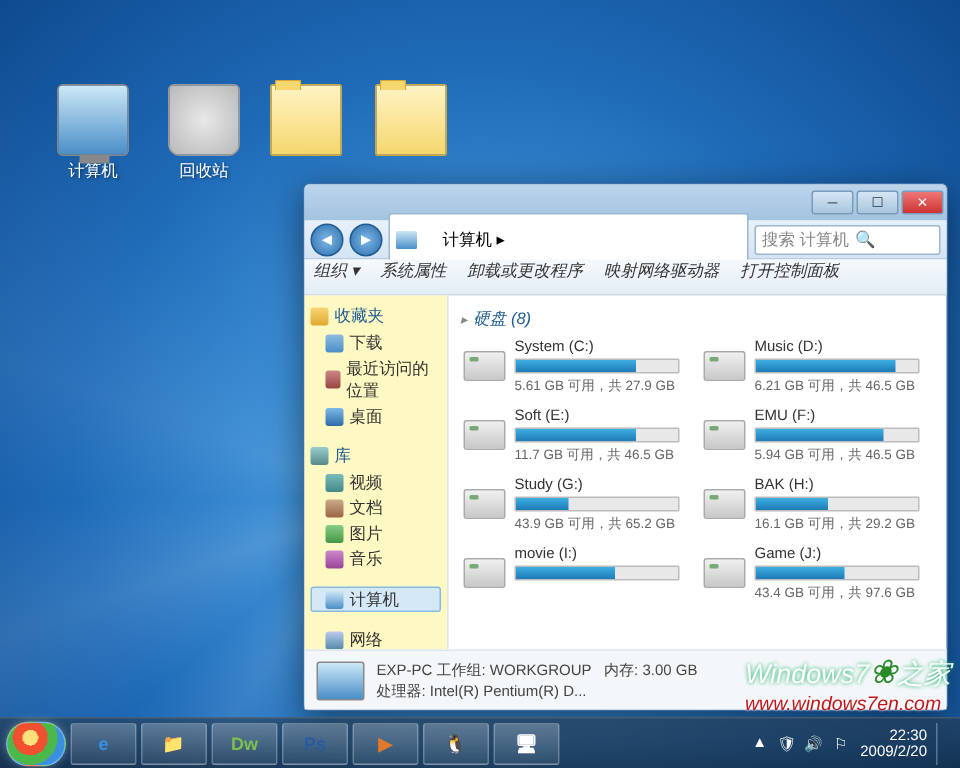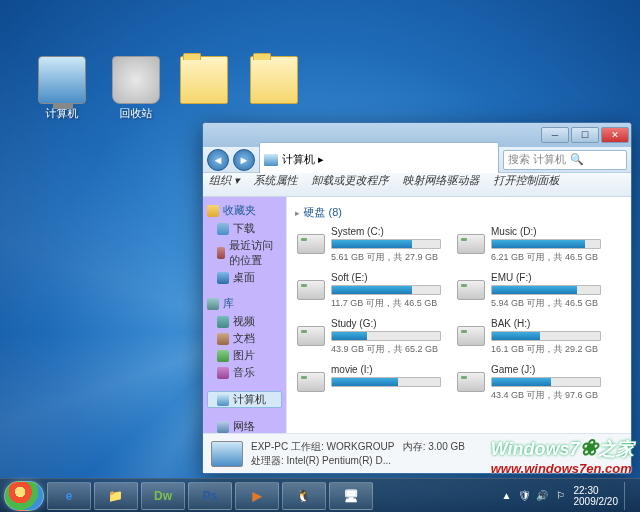--- a/index.html
+++ b/index.html
@@ -11,64 +11,64 @@
 .computer-ico::after{content:"";position:absolute;bottom:-6px;left:14px;width:20px;height:6px;background:#888;border-radius:1px;}
 .bin-ico{background:radial-gradient(#e8e8e8,#b8b8b8);border-radius:4px 4px 8px 8px;border:1px solid #999;}
 .folder-ico{background:linear-gradient(#fff3c4,#f5d76e);border-radius:2px;border:1px solid #d4a93a;position:relative;}
 .folder-ico::before{content:"";position:absolute;top:-4px;left:2px;width:16px;height:6px;background:#f5d76e;border:1px solid #d4a93a;border-bottom:none;border-radius:2px 2px 0 0;}
 .window{position:absolute;left:202px;top:122px;width:430px;height:352px;background:#fff;border:1px solid #3c6fa8;border-radius:4px;box-shadow:0 6px 24px rgba(0,0,0,0.5);display:flex;flex-direction:column;}
 .titlebar{height:24px;background:linear-gradient(#bcd5ec,#a3c3e0);border-radius:3px 3px 0 0;display:flex;justify-content:flex-end;align-items:center;padding:0 2px;gap:2px;}
 .tb-btn{width:28px;height:16px;background:linear-gradient(#d4e6f5,#a8c5dd);border:1px solid #7a9cb8;border-radius:2px;display:flex;align-items:center;justify-content:center;font-size:9px;color:#334;}
 .tb-btn.close{background:linear-gradient(#e77,#c33);color:#fff;}
 .addrbar{height:26px;background:linear-gradient(#e8f1f9,#d5e4f2);display:flex;align-items:center;padding:2px 4px;gap:4px;border-bottom:1px solid #b8cde0;}
 .nav-btn{width:22px;height:22px;border-radius:11px;background:radial-gradient(#7db9e8,#2d6ca8);border:1px solid #1e5a94;display:flex;align-items:center;justify-content:center;color:#fff;font-size:11px;}
-.addr-field{flex:1;height:36px;background:#fff;border:1px solid #9bb8d0;border-radius:2px;display:flex;align-items:center;padding:0 4px;font-size:11px;gap:4px;}
+.addr-field{flex:1;height:36px;background:#fff;border:1px solid #9bb8d0;border-radius:2px;display:flex;align-items:center;padding:0 4px;font-size:11px;gap:17px;}
 .addr-field .mini-ico{width:14px;height:12px;background:linear-gradient(#cde8f7,#4a8ec7);border-radius:1px;}
 .search-field{width:124px;height:20px;background:#fff;border:1px solid #9bb8d0;border-radius:2px;display:flex;align-items:center;padding:0 4px;font-size:11px;color:#888;gap:4px;}
 .menubar{height:24px;background:linear-gradient(#f5f9fc,#e4edf5);border-bottom:1px solid #cdd9e4;display:flex;align-items:flex-start;padding:0 6px;gap:14px;font-size:11px;color:#333;font-style:italic;}
 .menubar span{cursor:default;}
 .body{flex:1;display:flex;min-height:0;}
-.sidebar{width:84px;background:#c4b5fd;border-right:1px solid #dde6ee;padding:6px 4px;font-size:11px;color:#333;overflow:hidden;}
+.sidebar{width:96px;background:#fef9c3;border-right:1px solid #dde6ee;padding:6px 4px;font-size:11px;color:#333;overflow:hidden;}
 .sb-group{margin-bottom:10px;}
 .sb-head{display:flex;align-items:center;gap:4px;font-size:11px;color:#1e5a94;margin-bottom:2px;}
 .sb-item{display:flex;align-items:center;gap:4px;padding:1px 0 1px 10px;}
 .sb-item.sel{background:#d5e8f7;border:1px solid #8ab9e0;border-radius:2px;padding:0 0 0 9px;}
 .sbi{width:12px;height:12px;border-radius:2px;}
 .sbi.fav{background:linear-gradient(#f7d774,#e0a832);}
 .sbi.dl{background:linear-gradient(#8fbce0,#4a8ec7);}
 .sbi.desk{background:linear-gradient(#7db9e8,#2d6ca8);}
 .sbi.rec{background:linear-gradient(#c88,#944);}
 .sbi.lib{background:linear-gradient(#9cc,#588);}
 .sbi.vid{background:linear-gradient(#7bb,#488);}
 .sbi.pic{background:linear-gradient(#8c8,#494);}
 .sbi.doc{background:linear-gradient(#ca8,#964);}
 .sbi.mus{background:linear-gradient(#c8c,#949);}
 .sbi.comp{background:linear-gradient(#cde8f7,#4a8ec7);}
 .sbi.net{background:linear-gradient(#bce,#58a);}
 .content{flex:1;padding:6px 8px;overflow:auto;}
-.sect-head{font-size:11px;color:#1e5a94;padding:2px 0 4px;display:flex;align-items:center;gap:4px;}
+.sect-head{font-size:11px;color:#1e5a94;padding:2px 0 4px;display:flex;align-items:center;gap:4px;font-style:italic;}
 .sect-head::before{content:"▸";font-size:9px;color:#888;}
 .drives{display:flex;flex-wrap:wrap;gap:4px 12px;}
 .drive{width:148px;display:flex;gap:6px;padding:2px;}
 .drive-ico{width:28px;height:20px;background:linear-gradient(#f0f0f0,#c8c8c8);border:1px solid #aaa;border-radius:2px;margin-top:8px;flex-shrink:0;position:relative;}
 .drive-ico::after{content:"";position:absolute;top:3px;left:3px;width:6px;height:3px;background:#7a7;border-radius:1px;}
 .drive-info{flex:1;font-size:10px;color:#333;min-width:0;}
 .drive-name{white-space:nowrap;overflow:hidden;}
 .drive-bar{height:10px;background:#e8e8e8;border:1px solid #bbb;border-radius:1px;margin:2px 0;position:relative;overflow:hidden;}
 .drive-fill{height:100%;background:linear-gradient(#3daee0,#1e7bb8);}
 .drive-stat{color:#666;font-size:9px;white-space:nowrap;}
 .statusbar{height:40px;border-top:1px solid #dde6ee;background:#f4f7fa;display:flex;align-items:center;padding:4px 8px;gap:8px;font-size:10px;color:#444;}
 .status-ico{width:32px;height:26px;background:linear-gradient(#cde8f7,#4a8ec7);border:1px solid #888;border-radius:2px;}
 .taskbar{position:absolute;left:0;right:0;bottom:0;height:34px;background:linear-gradient(rgba(40,60,80,0.6),rgba(20,35,50,0.7));backdrop-filter:blur(4px);border-top:1px solid rgba(255,255,255,0.2);display:flex;align-items:center;padding:0 4px;gap:3px;}
 .start-orb{width:40px;height:30px;border-radius:15px;background:radial-gradient(circle at 40% 35%,#ffe07a 0 18%,#f05030 0 40%,#4ab84a 0 62%,#3a8fe0 0 100%);border:1px solid rgba(255,255,255,0.3);box-shadow:0 0 6px rgba(255,255,255,0.3);}
 .task-btn{width:44px;height:28px;background:linear-gradient(rgba(255,255,255,0.25),rgba(255,255,255,0.08));border:1px solid rgba(255,255,255,0.25);border-radius:2px;display:flex;align-items:center;justify-content:center;font-size:14px;}
 .tray{margin-left:auto;display:flex;align-items:center;gap:6px;color:#fff;font-size:10px;padding-right:4px;}
 .tray-ico{width:14px;height:14px;display:flex;align-items:center;justify-content:center;}
-.clock{line-height:1.1;}
-.watermark{position:absolute;right:6px;bottom:36px;font-size:18px;font-style:italic;font-weight:bold;font-family:Georgia,serif;pointer-events:none;}
+.clock{text-align:right;line-height:1.1;}
+.watermark{position:absolute;right:6px;bottom:36px;font-size:18px;font-style:italic;font-weight:normal;font-family:Georgia,serif;pointer-events:none;}
 .watermark .w1{color:#fff;text-shadow:0 0 3px #0a5;}
 .watermark .w2{color:#c01818;font-size:13px;display:block;text-shadow:0 0 2px #fff;}
 .watermark .leaf{color:#2a8a2a;font-size:22px;}
 </style>
 </head>
 <body>
 
 <div class="rays"></div>
 
 <div id="desktop-icons">

